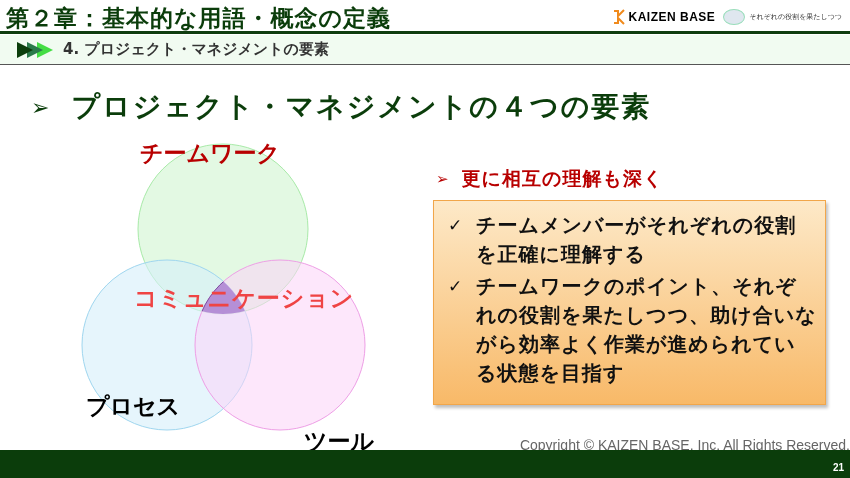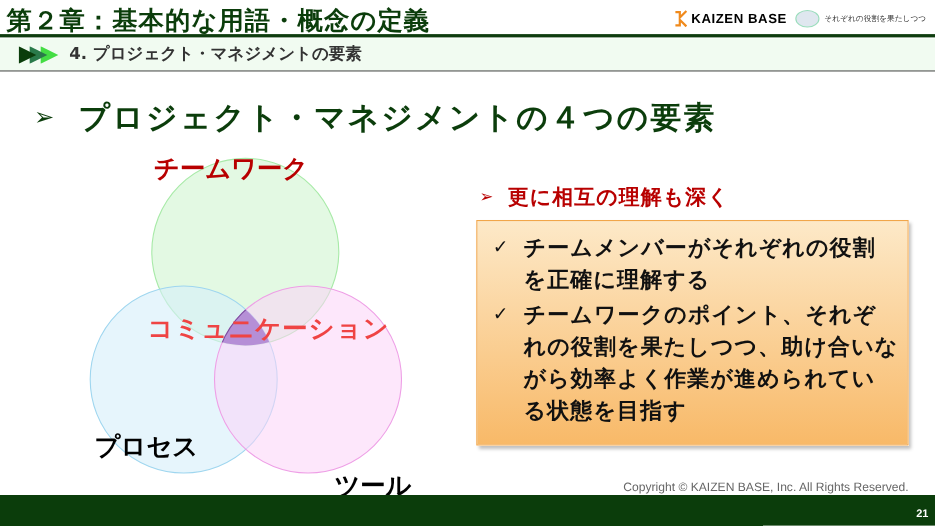--- a/index.html
+++ b/index.html
@@ -18,21 +18,21 @@
   .venn { position:absolute; left:0; top:0; }
   .venn-label { position:absolute; font-weight:bold; font-size:23px; white-space:nowrap; }
   .lbl-team { left:140px; top:138px; color:#b80000;text-align:right; }
   .lbl-comm { left:98px; top:283px; color:#ef4444; letter-spacing:1px;margin-left:36px; }
   .lbl-proc { left:38px; top:391px; color:#000;margin-left:48px; }
   .lbl-tool { left:304px; top:391px; color:#000000;margin-top:35px; }
   .point-title { position:absolute; left:436px; top:166px; font-size:19px; font-weight:bold; color:#b80000; display:flex; align-items:center; gap:12px; letter-spacing:1px; }
   .point-box { position:absolute; left:433px; top:200px; width:393px; height:205px; background:linear-gradient(#fde9c8, #f8b968); border:1px solid #f1a64a; box-shadow:2px 3px 3px rgba(0,0,0,0.25); padding:10px 8px 0 14px; }
   .point-item { display:flex; gap:10px; font-size:20px; font-weight:bold; color:#111; line-height:29px; margin-bottom:3px; letter-spacing:1px; }
   .check { font-size:17px; width:18px; flex:none; }
-  .copyright { position:absolute; right:24px; top:437px; font-size:11px; color:#666; font-family:"Liberation Sans", sans-serif;text-align:right; }
+  .copyright { position:absolute; right:0; top:437px; font-size:14px; color:#666; font-family:"Liberation Sans", sans-serif;text-align:right; }
   .footer { position:absolute; left:0; top:450px; width:850px; height:28px; background:#0b3d0b; }
   .page-num { position:absolute; right:6px; top:12px; font-size:10px; color:#fff; font-weight:bold; font-family:"Liberation Sans", sans-serif; }
 </style>
 </head>
 <body>
 
 <div class="chapter-title">第２章：基本的な用語・概念の定義</div>
 
 <div class="logos">
   <div class="kb-logo">

